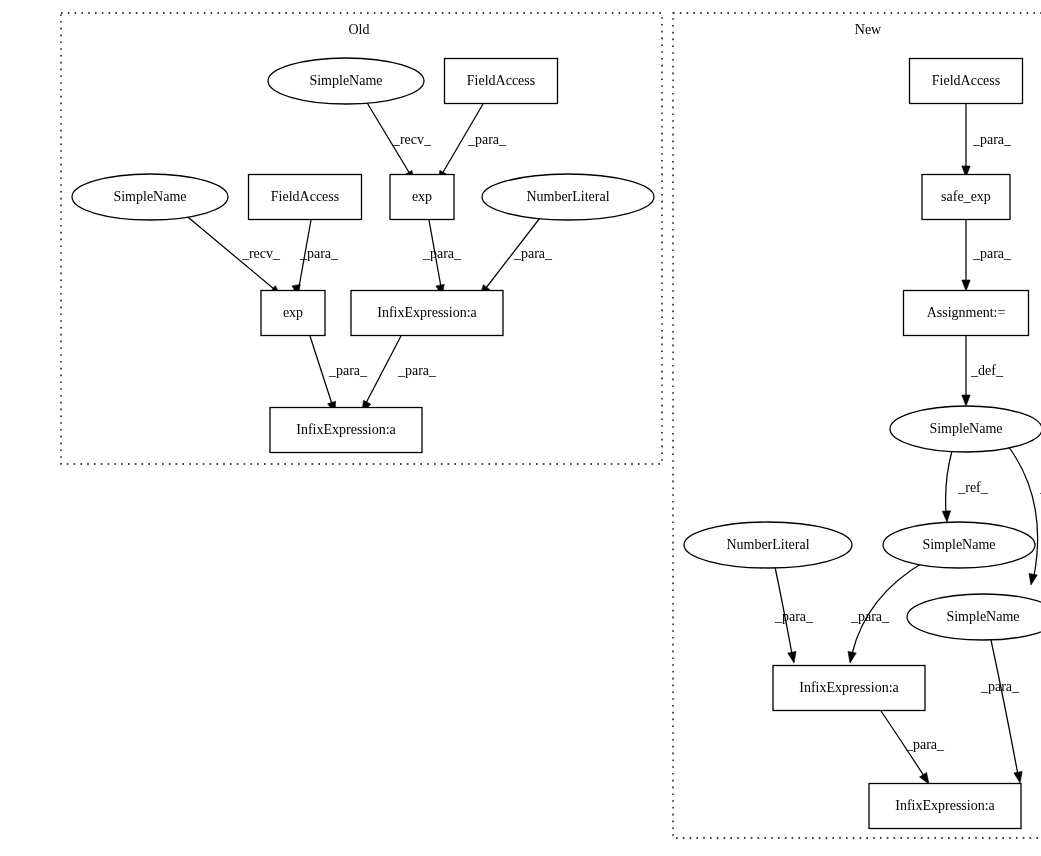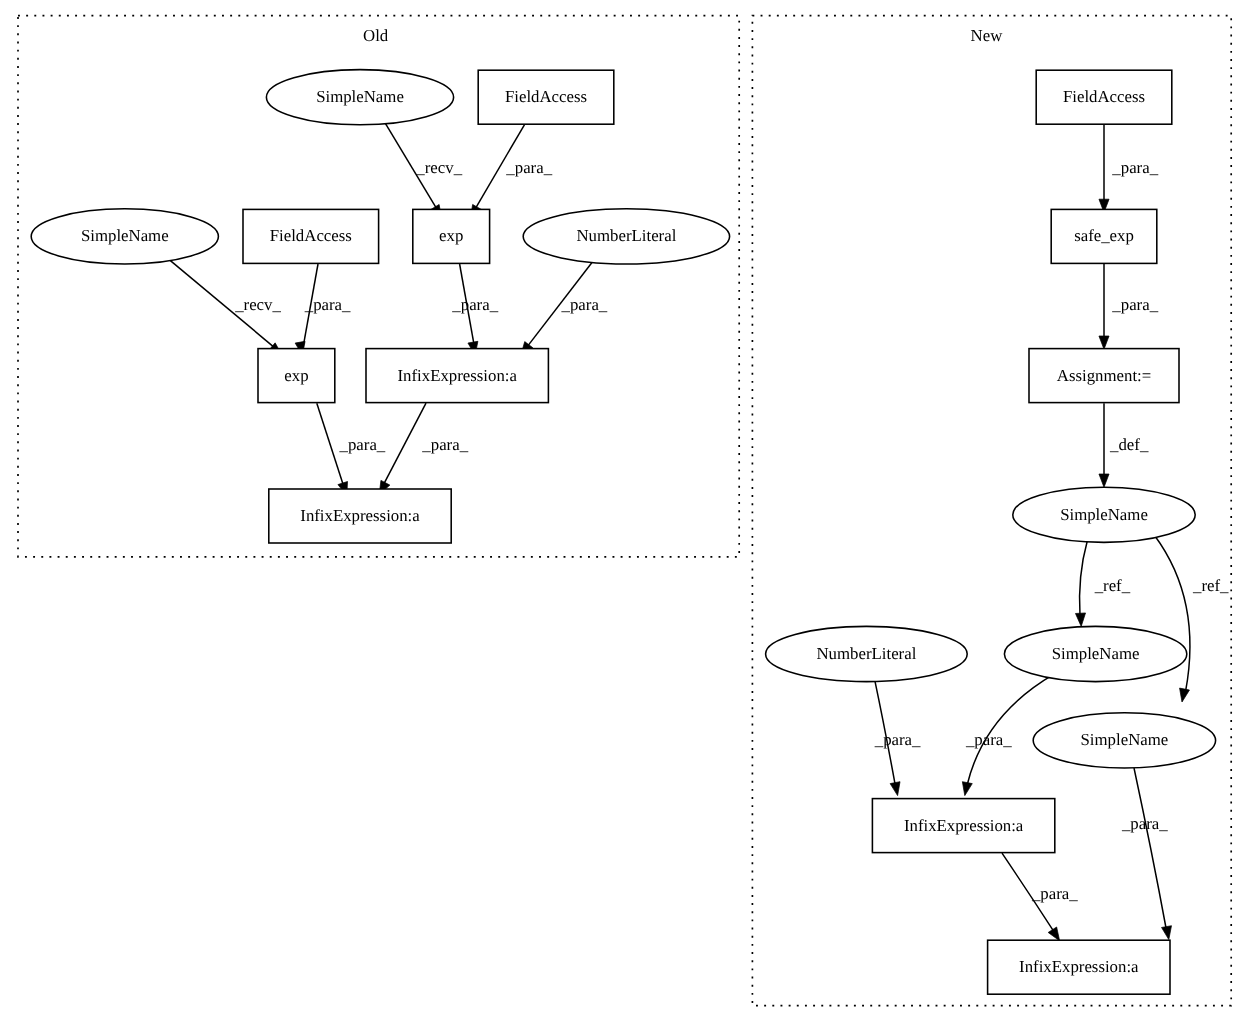--- a/index.html
+++ b/index.html
@@ -10,20 +10,21 @@
   body {
     width: 1041px;
     height: 856px;
     font-family: "Liberation Serif", "DejaVu Serif", serif;
     overflow: hidden;
   }
   #diagram-root {
     position: relative;
     width: 843px;
     height: 856px;
+    margin-left: 46px;
   }
   svg#graph {
     display: block;
     width: 1041px;
     height: 856px;
   }
   .cluster-box {
     fill: none;
     stroke: #000000;
     stroke-width: 1.4;

